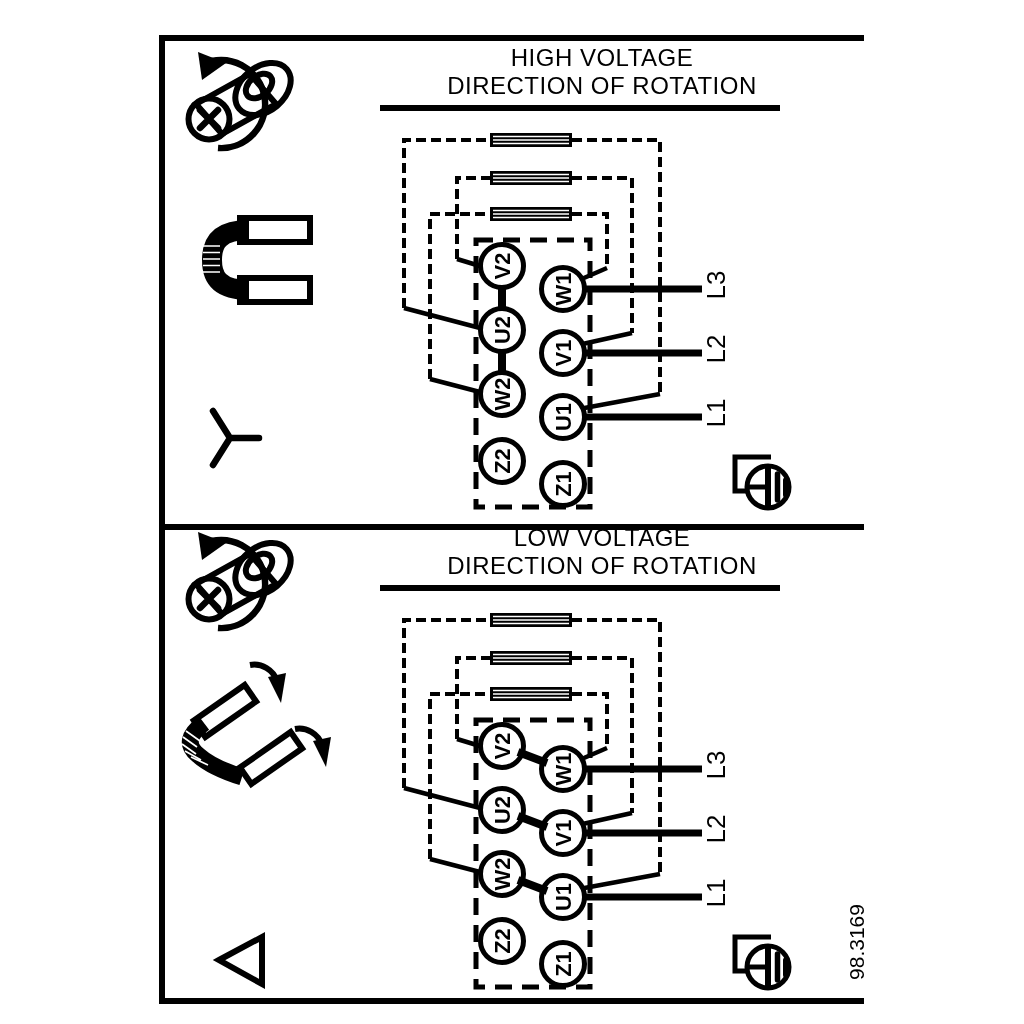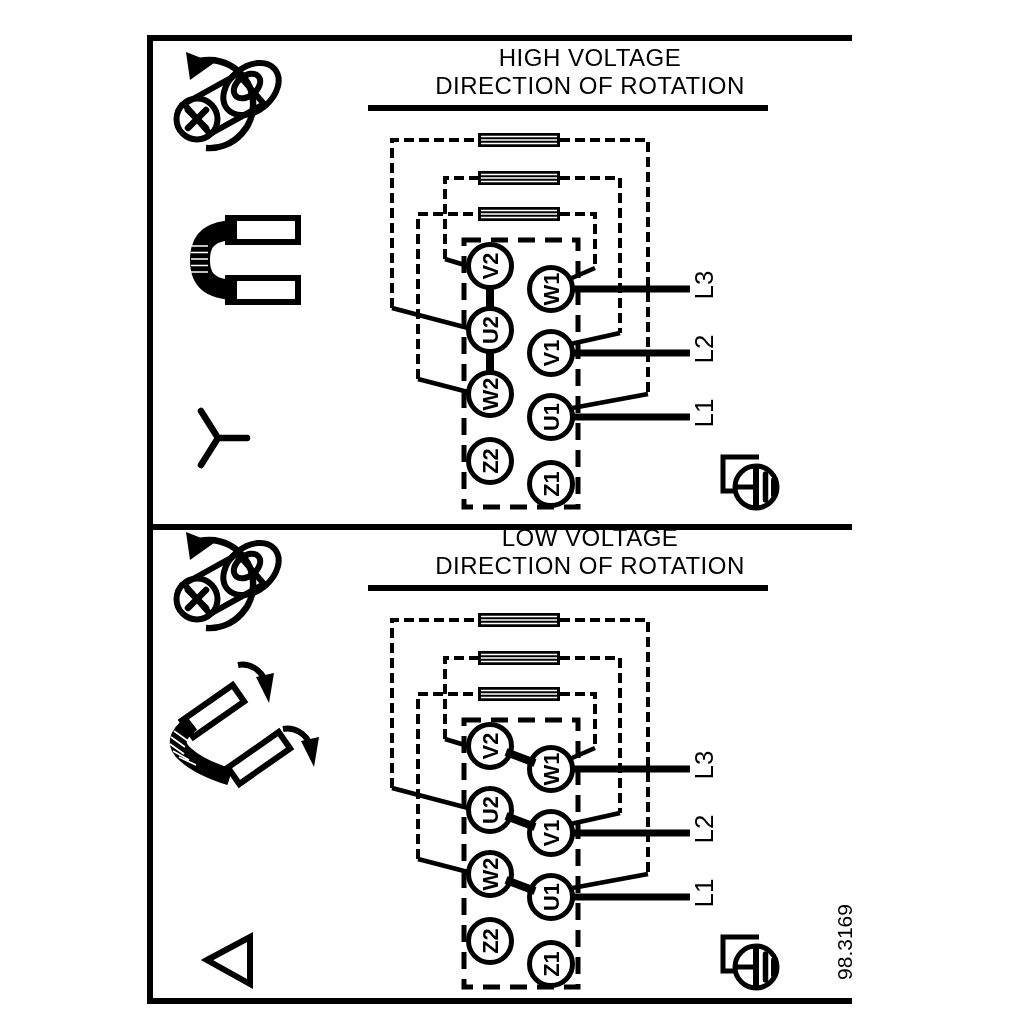--- a/index.html
+++ b/index.html
@@ -1,16 +1,16 @@
 <!DOCTYPE html>
 <html><head>
 <meta charset="utf-8">
 <style>
   html,body{margin:0;padding:0;background:#ffffff;}
-  .page{position:relative;width:852px;height:1024px;background:#ffffff;overflow:hidden;}
+  .page{position:relative;width:852px;height:1024px;background:#ffffff;overflow:hidden;padding-left:12px;}
   svg text{font-family:"Liberation Sans","DejaVu Sans",sans-serif;fill:#000;}
   .t-title{font-size:24px;text-anchor:middle;letter-spacing:.5px;}
   .t-term{font-size:22px;font-weight:bold;text-anchor:middle;}
   .t-line{font-size:26px;text-anchor:middle;}
   .t-fig{font-size:21px;text-anchor:middle;}
   .st{stroke:#000;fill:none;}
   .dash-loop{stroke:#000;fill:none;stroke-width:4;stroke-dasharray:10 5;}
   .dash-block{stroke:#000;fill:none;stroke-width:5;stroke-dasharray:17 10;}
   .wire{stroke:#000;fill:none;stroke-width:4.5;}
   .lead{stroke:#000;fill:none;stroke-width:7;}

